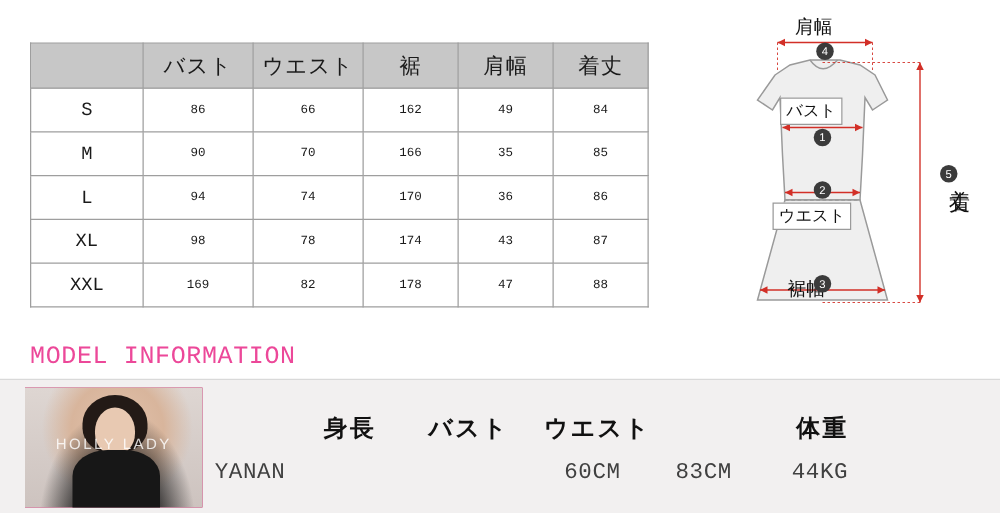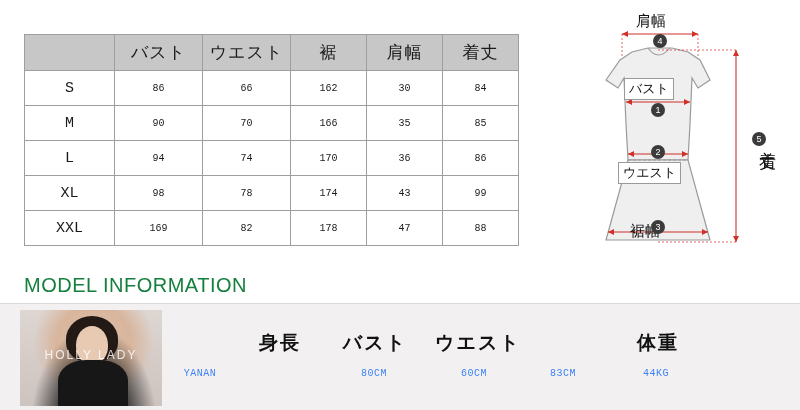--- a/index.html
+++ b/index.html
@@ -86,24 +86,24 @@
     color:#fff;
     font-family:"Liberation Sans", sans-serif;
     font-size:9px;
     line-height:14px;
     text-align:center;
   }
 
   
   .mi-title {
     position:absolute; left:24px; top:274px;
-    font-family:Liberation Sans, sans-serif;
+    font-family:Liberation Mono, monospace;
     font-size:20px;
     letter-spacing:0.5px;
-    color:#15803d;
+    color:#ec4899;
   }
   .mi-rule {
     position:absolute; left:0; top:303px; width:800px; height:1px;
     background:#d9d9d9;
   }
   .mi-band {
     position:absolute; left:0; top:304px; width:800px; height:106px;
     background:#f2f0f0;
   }
   .photo {
@@ -148,22 +148,22 @@
   }
   .mi-cell.h {
     font-family:"Liberation Sans", sans-serif;
     font-size:19px;
     font-weight:bold;
     letter-spacing:2px;
     color:#111;
   }
   .mi-cell.v {
     font-family:"Liberation Mono", monospace;
-    font-size:10px;
-    color:#3b82f6;
+    font-size:18px;
+    color:#404040;
     letter-spacing:0.5px;
   }
 </style>
 </head>
 <body>
 
 <div class="top">
 
   <table class="size-table">
     <colgroup>
@@ -183,21 +183,21 @@
         <th>肩幅</th>
         <th>着丈</th>
       </tr>
     </thead>
     <tbody>
       <tr>
         <td class="rowhead">S</td>
         <td>86</td>
         <td>66</td>
         <td>162</td>
-        <td>30</td>
+        <td>49</td>
         <td>84</td>
       </tr>
       <tr>
         <td class="rowhead">M</td>
         <td>90</td>
         <td>70</td>
         <td>166</td>
         <td>35</td>
         <td>85</td>
       </tr>
@@ -208,21 +208,21 @@
         <td>170</td>
         <td>36</td>
         <td>86</td>
       </tr>
       <tr>
         <td class="rowhead">XL</td>
         <td>98</td>
         <td>78</td>
         <td>174</td>
         <td>43</td>
-        <td>99</td>
+        <td>87</td>
       </tr>
       <tr>
         <td class="rowhead">XXL</td>
         <td>169</td>
         <td>82</td>
         <td>178</td>
         <td>47</td>
         <td>88</td>
       </tr>
     </tbody>
@@ -300,17 +300,16 @@
 
 <div class="mi-headers">
   <div class="mi-cell h" style="left:225px; width:110px;">身長</div>
   <div class="mi-cell h" style="left:315px; width:120px;">バスト</div>
   <div class="mi-cell h" style="left:408px; width:140px;">ウエスト</div>
   <div class="mi-cell h" style="left:598px; width:120px;">体重</div>
 </div>
 
 <div class="mi-values">
   <div class="mi-cell v" style="left:150px; width:100px;">YANAN</div>
-  <div class="mi-cell v" style="left:322px; width:104px;">80CM</div>
   <div class="mi-cell v" style="left:414px; width:120px;">60CM</div>
   <div class="mi-cell v" style="left:508px; width:110px;">83CM</div>
   <div class="mi-cell v" style="left:604px; width:104px;font-family:Liberation Mono, monospace;">44KG</div>
 </div>
 
 </body></html>

